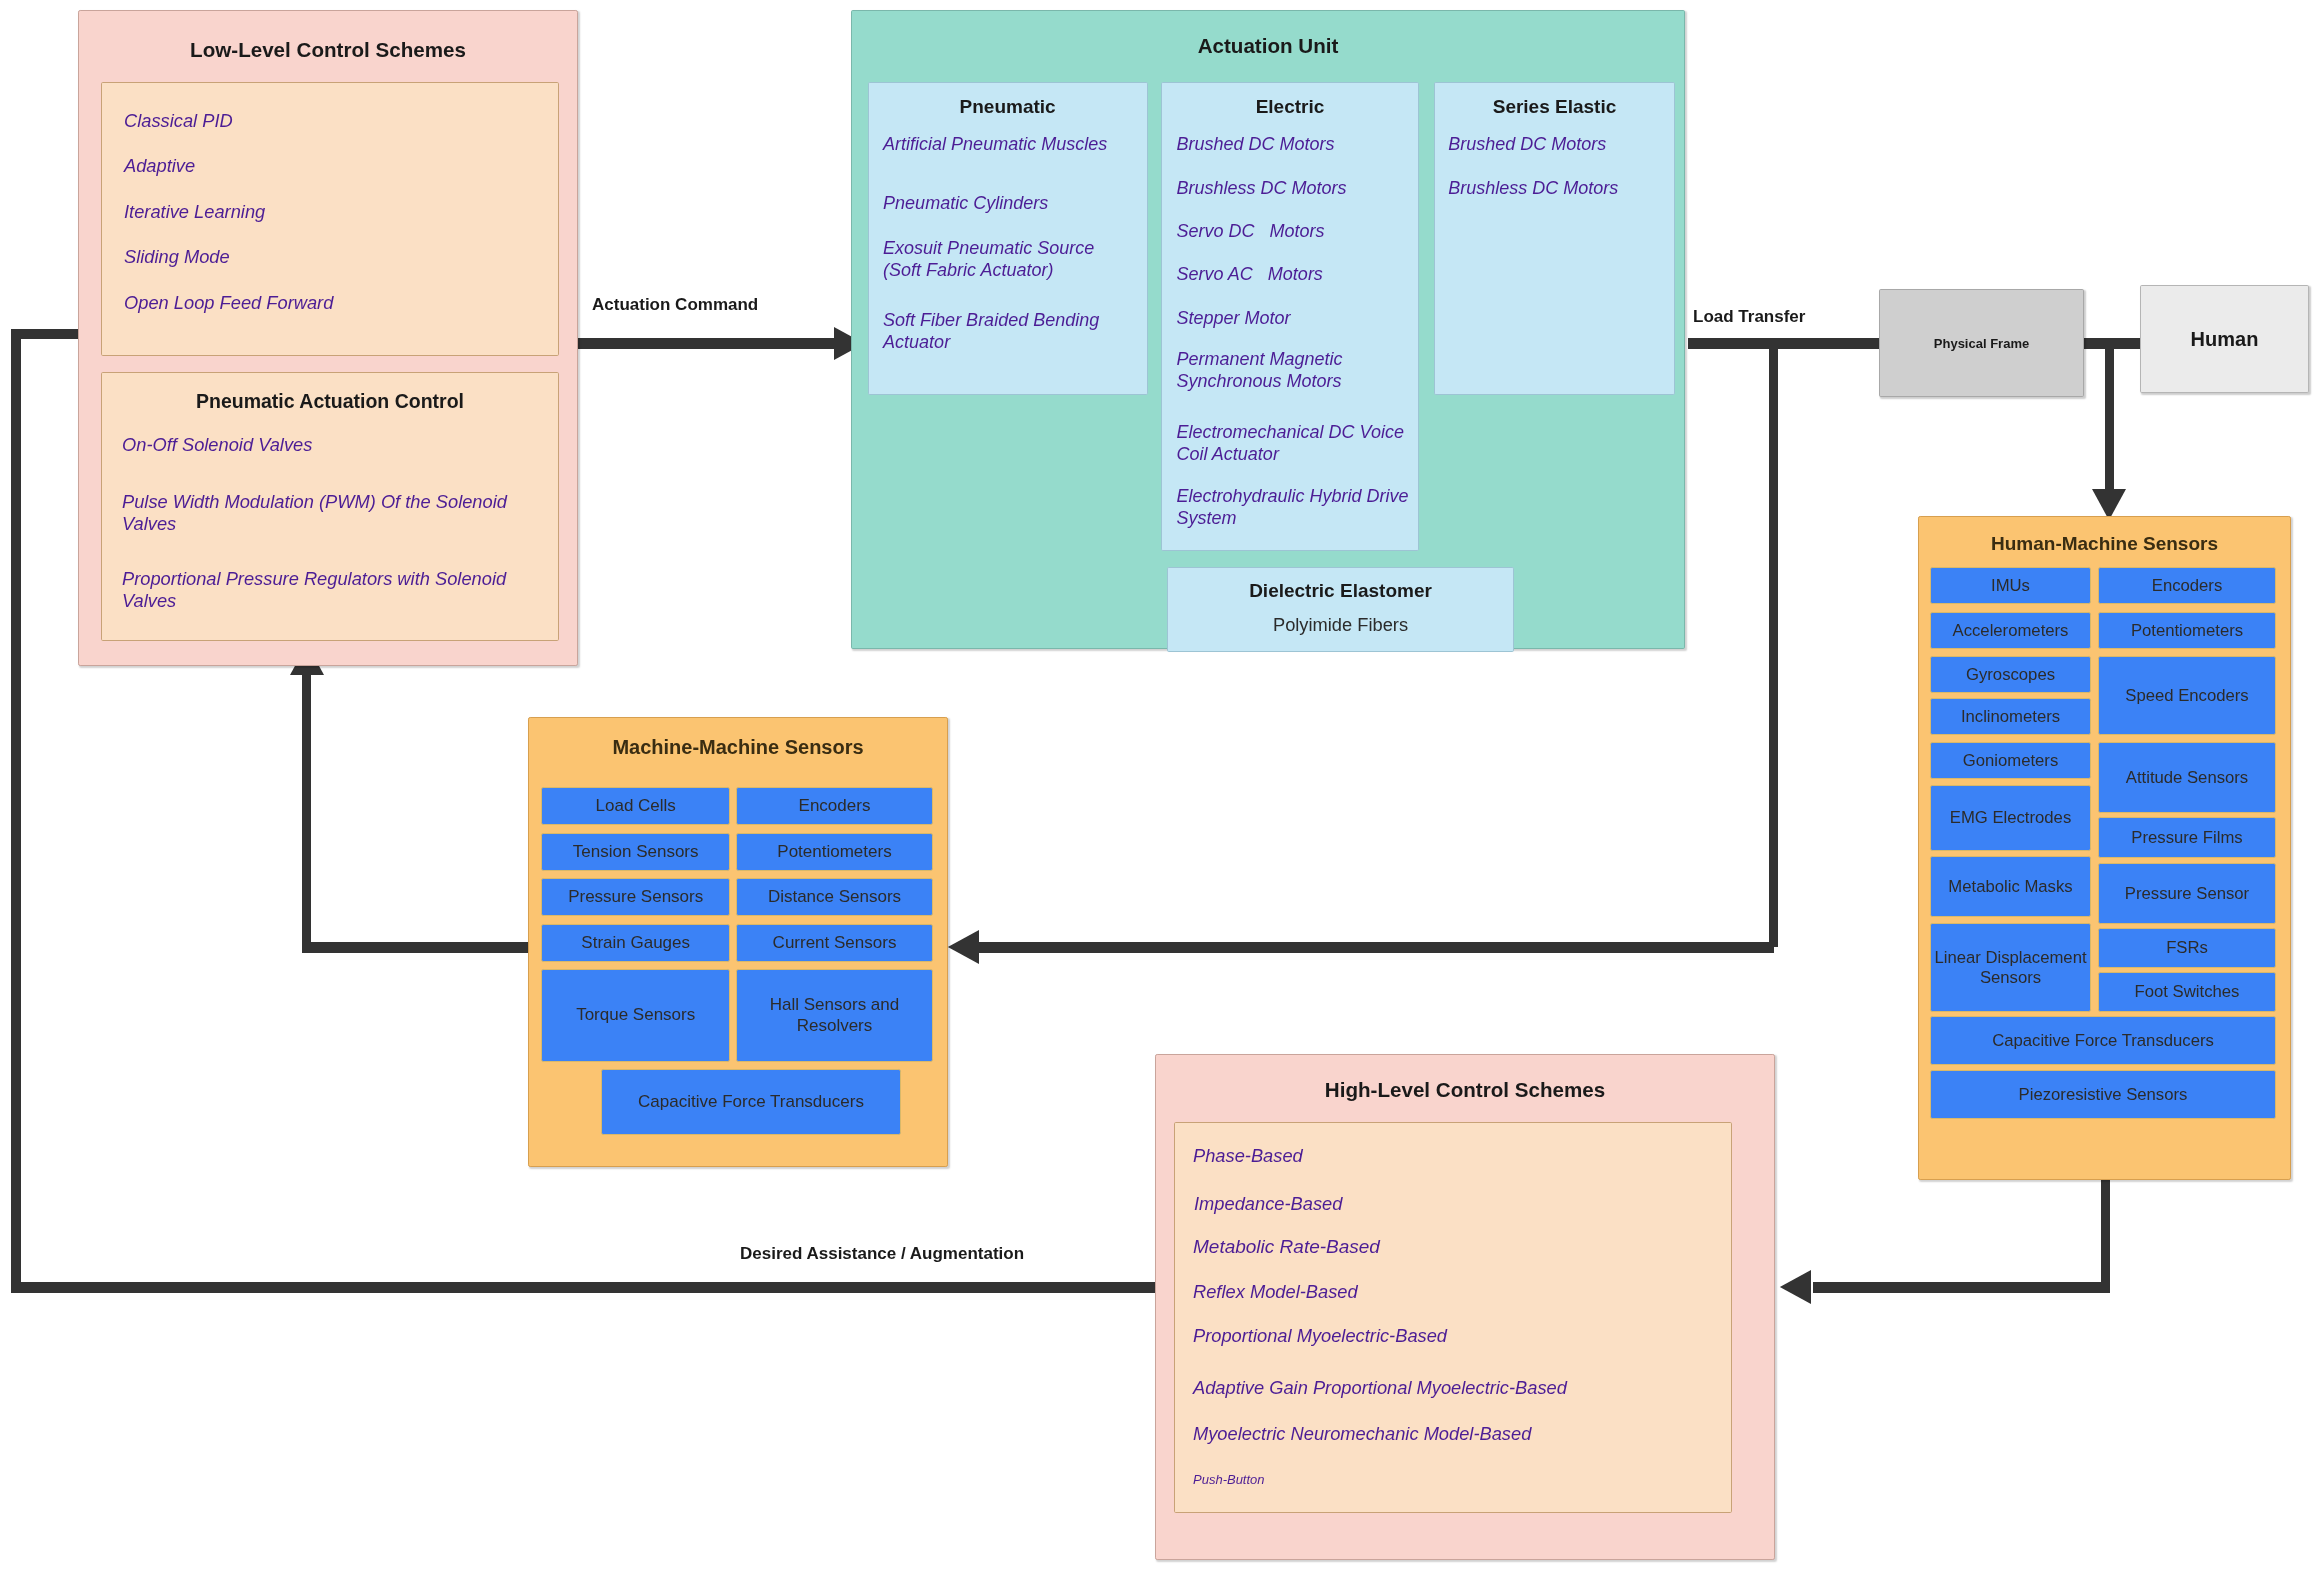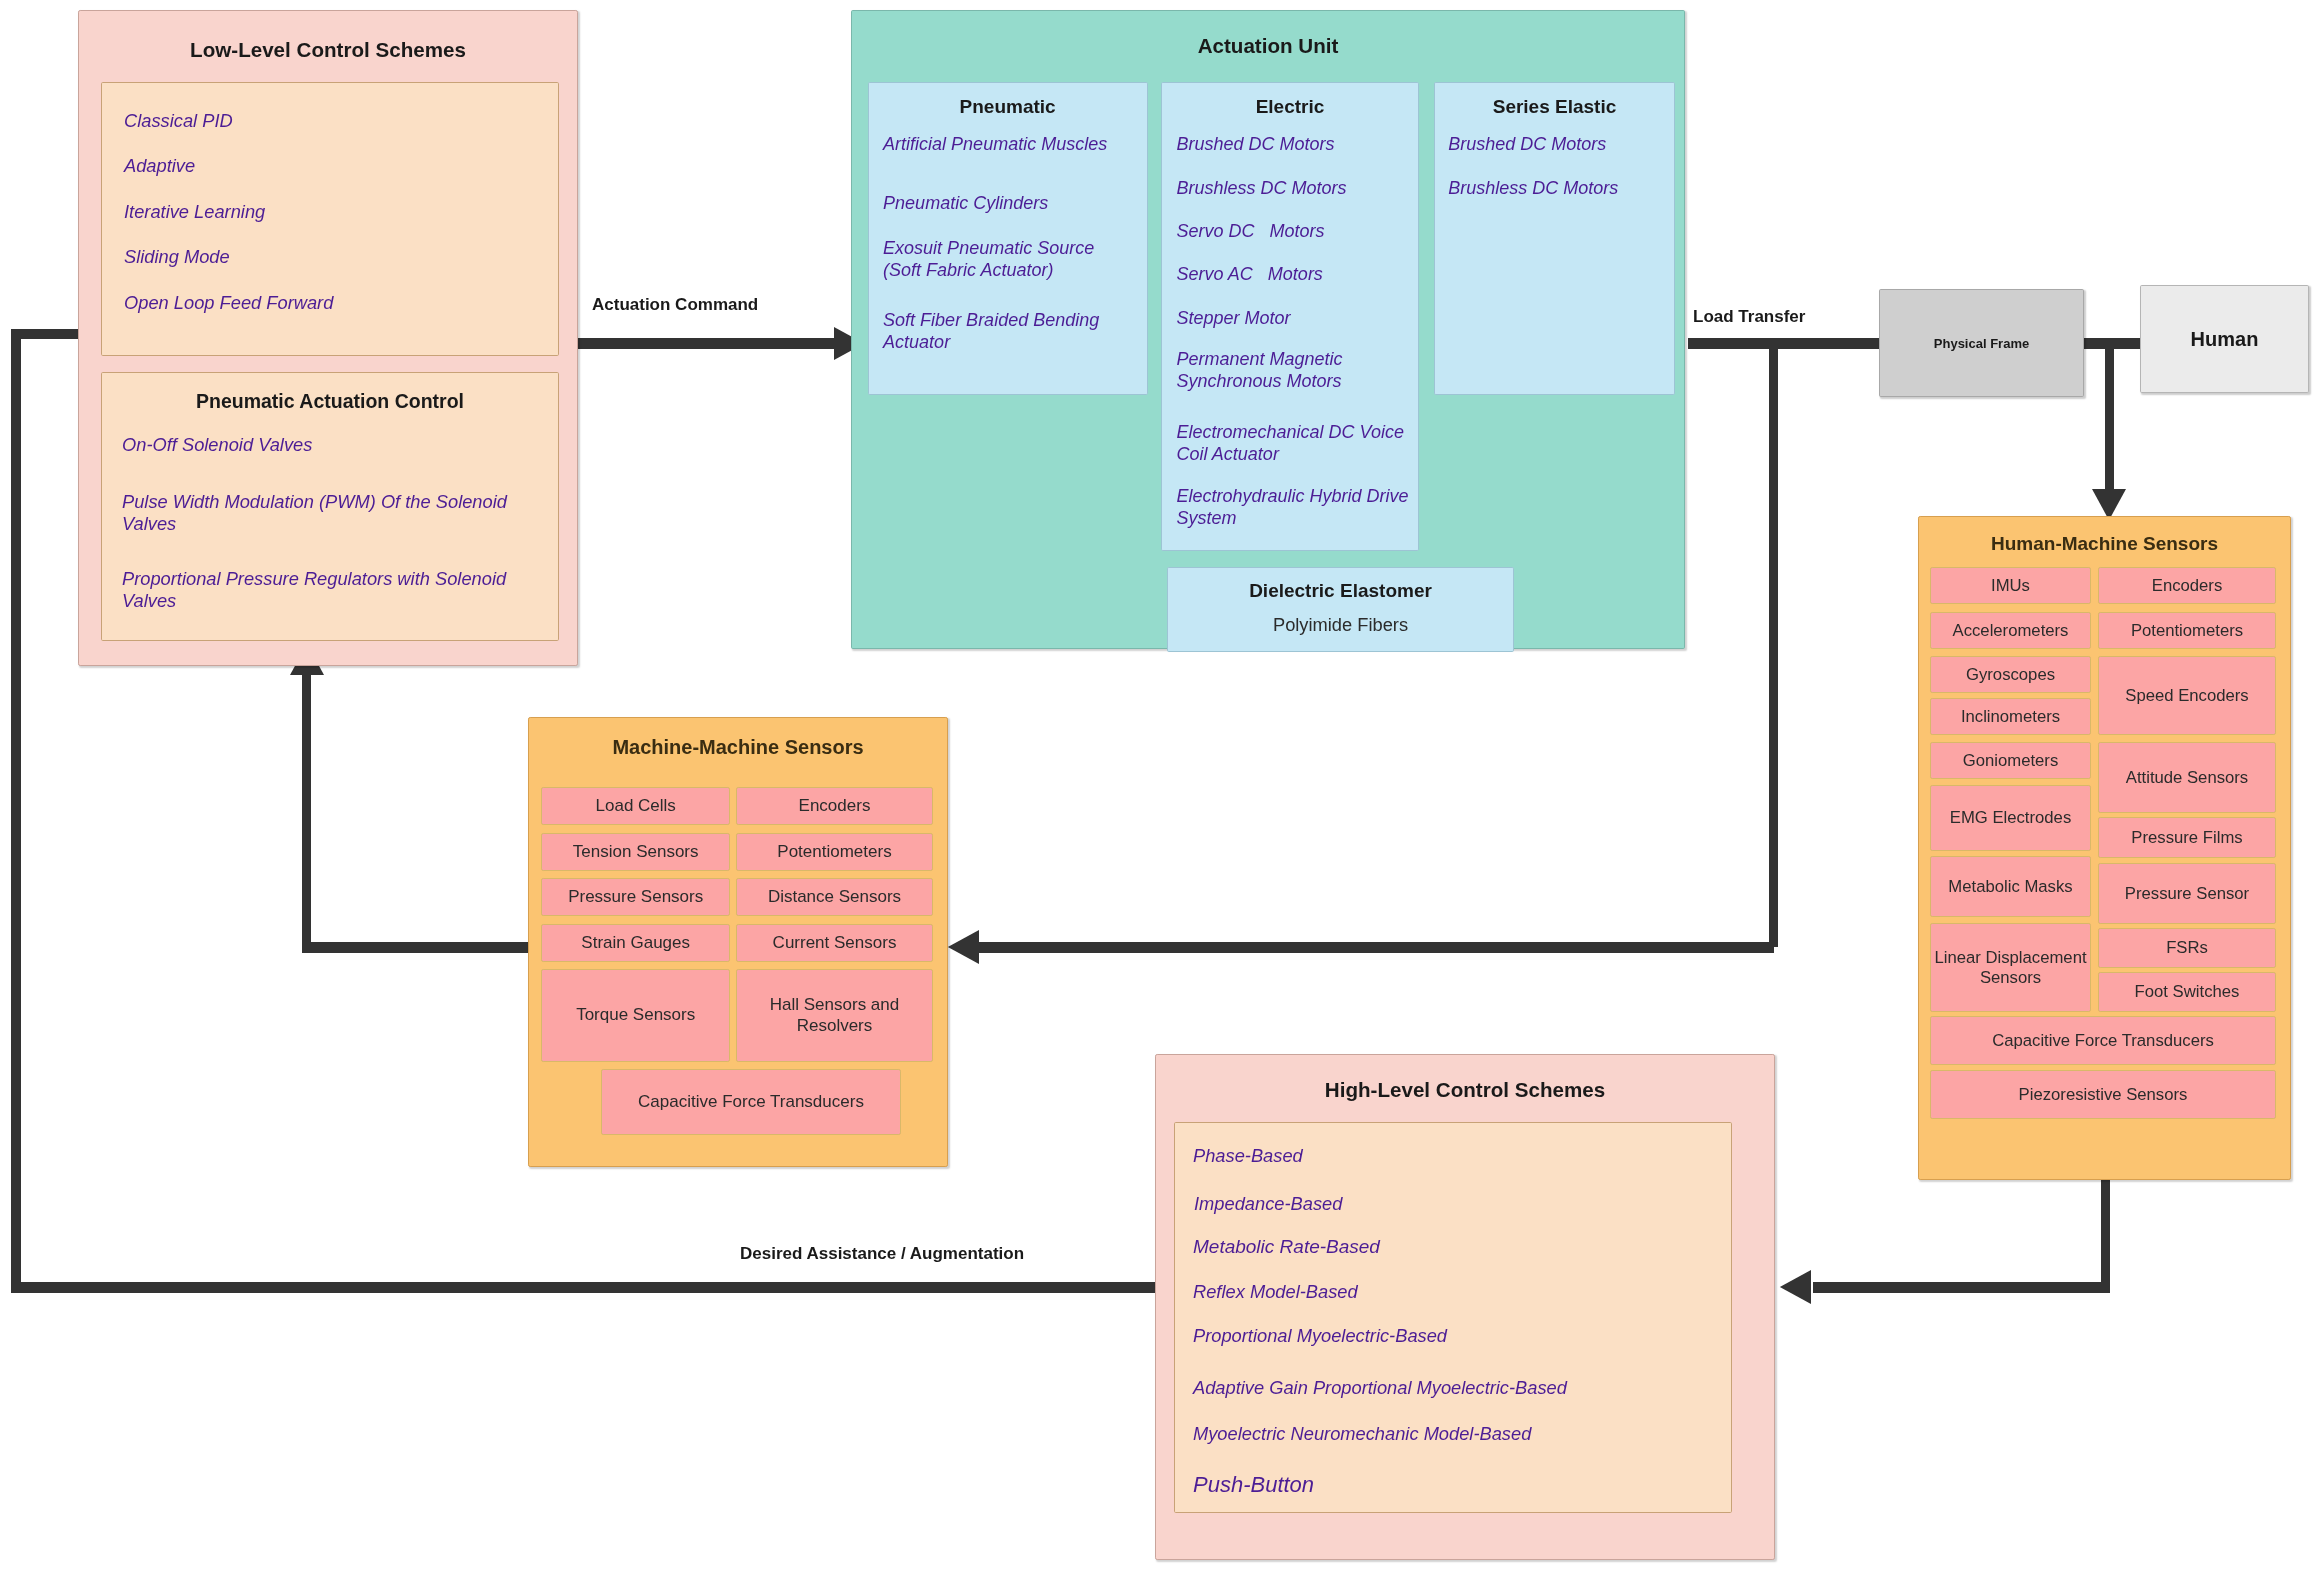--- a/index.html
+++ b/index.html
@@ -31,21 +31,21 @@
   .lblue{
     background:#c5e7f5;border:1.1px solid #9dc4d4;border-radius:1.7px;
   }
   
   .orange{
     background:#fbc471;border:1.1px solid #d79f4f;border-radius:2.2px;
     box-shadow:1.1px 1.1px 1.7px rgba(0,0,0,.18);
   }
   
   .chip{
-    background:#fca5a5;border:1.1px solid #d9b869;border-radius:2.2px;
+    background:#3b82f6;border:1.1px solid #d9b869;border-radius:2.2px;
     display:flex;align-items:center;justify-content:center;
     text-align:center;color:#2b2b2b;line-height:1.18;
     box-sizing:border-box;
   }
   
   .grey-dark{
     background:#cfcfcf;border:1.1px solid #a8a8a8;border-radius:1.7px;
     display:flex;align-items:center;justify-content:center;
     box-shadow:1.1px 1.1px 1.7px rgba(0,0,0,.2);
   }
@@ -218,18 +218,18 @@
     <div class="hdr" style="position:absolute;left:0;top:23.4px;width:100%;font-size:20.6px;">High-Level Control Schemes</div>
 
     <div class="peach" style="position:absolute;left:18px;top:67px;width:556px;height:389px;">
       <div class="list-item" style="position:absolute;left:18px;top:22px;font-size:18.3px;">Phase-Based</div>
       <div class="list-item" style="position:absolute;left:19px;top:70px;font-size:18.3px;">Impedance-Based</div>
       <div class="list-item" style="position:absolute;left:18px;top:113px;font-size:19px;">Metabolic Rate-Based</div>
       <div class="list-item" style="position:absolute;left:18px;top:158px;font-size:18.3px;">Reflex Model-Based</div>
       <div class="list-item" style="position:absolute;left:18px;top:202px;font-size:18.3px;">Proportional Myoelectric-Based</div>
       <div class="list-item" style="position:absolute;left:18px;top:254px;font-size:18.3px;">Adaptive Gain Proportional Myoelectric-Based</div>
       <div class="list-item" style="position:absolute;left:18px;top:300px;font-size:18.3px;">Myoelectric Neuromechanic Model-Based</div>
-      <div class="list-item" style="position:absolute;left:18px;top:349px;font-size:22px;">Push-Button</div>
+      <div class="list-item" style="position:absolute;left:18px;top:349px;font-size:13px;">Push-Button</div>
     </div>
   </div>
 
 </div>
 
 
 </body></html>

